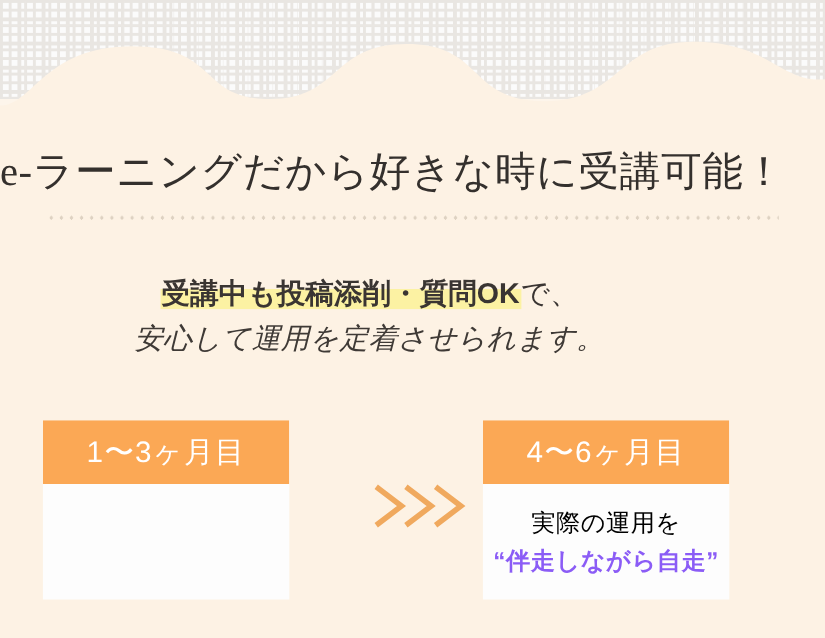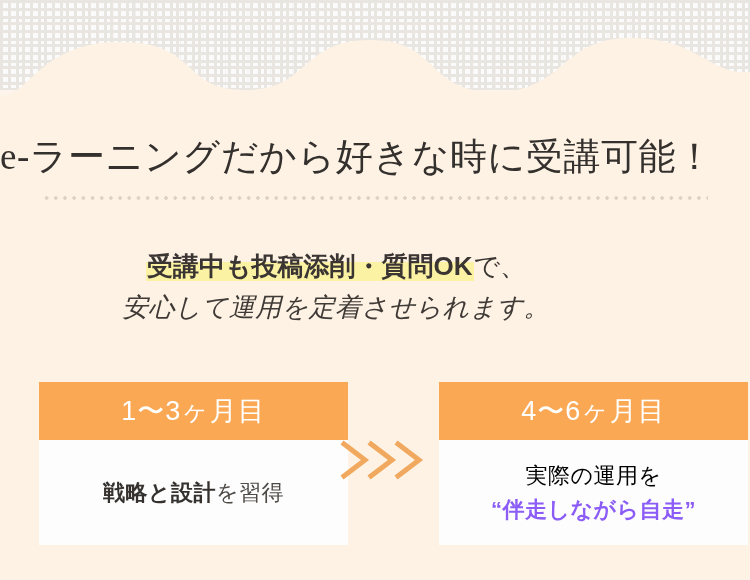--- a/index.html
+++ b/index.html
@@ -107,21 +107,21 @@
     background: linear-gradient(to top,
       #fcf2a3 0%, #fcf2a3 62%, rgba(252,242,163,0) 62%);
     padding: 0 1px;
   }
   .sub-tail { font-weight: normal; }
 
   
   .card {
     position: absolute;
     top: 382px;
-    width: 309px;
+    width: 224px;
     height: 163px;
     background: #fdfdfd;
     overflow: hidden;
   }
   .card.left  { left: 39px; }
   .card.right { left: 439px; text-align: right; }
 
   .card-head {
     height: 58px;
     background: #fba855;
@@ -183,23 +183,20 @@
   </div>
   <div class="dotted-rule"></div>
 
   <div class="sub-wrap">
     <div class="sub-line l1"><span class="marker">受講中も投稿添削・質問OK</span><span class="sub-tail">で、</span></div>
     <div class="sub-line l2">安心して運用を定着させられます。</div>
   </div>
 
   <div class="card left">
     <div class="card-head">1〜3ヶ月目</div>
-    <div class="card-body">
-      <div class="line mixed"><span class="bold-seg">戦略と設計</span><span class="thin-seg">を習得</span></div>
-    </div>
   </div>
 
   <svg class="chevrons" viewBox="0 0 96 48">
     <g fill="none" stroke="#f0a95e" stroke-width="5" stroke-linecap="square" stroke-linejoin="miter">
       <polyline points="6,8 27,24 6,40"></polyline>
       <polyline points="33,8 54,24 33,40"></polyline>
       <polyline points="60,8 81,24 60,40"></polyline>
     </g>
   </svg>
 

